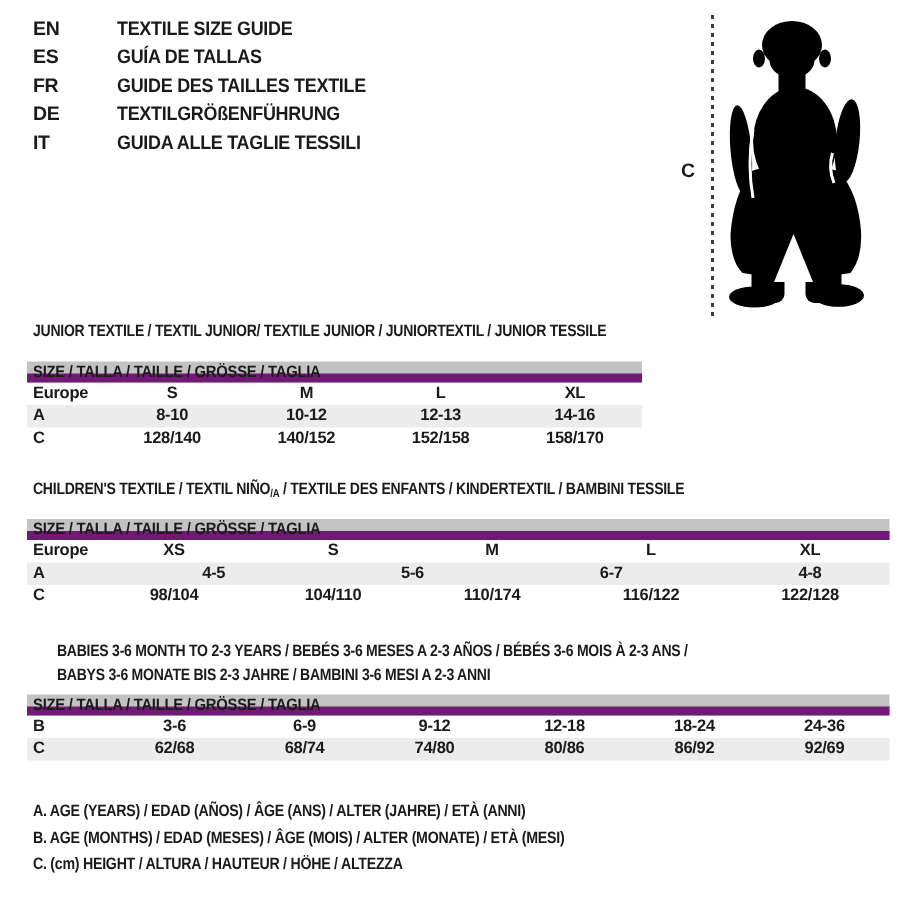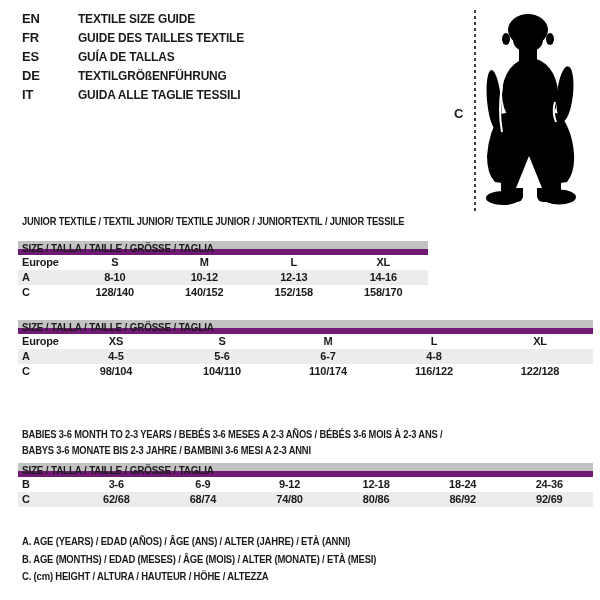--- a/index.html
+++ b/index.html
@@ -21,55 +21,55 @@
   .dim-label { position:absolute; left:454px; top:106px; font-size:13px; font-weight:700; }
 
   
   .size-section { position:absolute; left:18px; }
   .tbl-title { font-size:11px; font-weight:700; padding-left:4px; white-space:nowrap; height:13px; line-height:13px; }
   .tbl-title .condense { display:inline-block; transform:scaleX(0.85); transform-origin:0 50%; white-space:nowrap; }
   .sub { font-size:7.5px; vertical-align:-2px; }
   .band { height:14px; line-height:14px; background:#c2c2c2; border-bottom:6px solid #701a75;
           font-size:11px; font-weight:700; padding-left:4px; }
   .band .condense { display:inline-block; transform:scaleX(0.9); transform-origin:0 50%; white-space:nowrap; }
-  .trow { display:flex; height:15px; line-height:15px; font-size:11px; font-weight:700; }
+  .trow { display:flex; height:15px; line-height:15px; font-size:11px; font-weight:700;justify-content:space-between; }
   .trow.alt { background:#ececec; }
   .c0 { text-align:left; padding-left:4px; flex:0 0 auto; }
   .c  { text-align:center; flex:0 0 auto; }
   #t1 { top:215px; width:410px; } #t1 .tbl-title { margin-bottom:13px; }
   #t1 .c0 { width:52px; } #t1 .c { width:89.5px; }
   #t2 { top:320px; width:575px; } #t2 .tbl-title { margin-bottom:13px; }
   #t2 .c0 { width:45px; } #t2 .c { width:106px; }
   #t3 { top:426px; width:575px; }
-  #t3 .tbl-title { height:auto; margin-bottom:5px; }
+  #t3 .tbl-title { height:auto; margin-bottom:5px;margin-left:16px; }
   #t3 .tbl-title .line { display:block; height:16px; line-height:16px; }
   #t3 .c0 { width:55px; } #t3 .c { width:86.6px; }
 
   
   .footnotes { position:absolute; left:22px; top:533px; }
   .footnote { height:17.5px; line-height:17.5px; font-size:11px; font-weight:700; white-space:nowrap; }
   .footnote .condense { display:inline-block; transform:scaleX(0.86); transform-origin:0 50%; white-space:nowrap; }
 </style>
 </head>
 <body>
 
 <div id="canvas">
 
   <div class="lang-list">
     <div class="lang-row">
       <span class="lang-code">EN</span>
       <span class="lang-title">TEXTILE SIZE GUIDE</span>
     </div>
     <div class="lang-row">
+      <span class="lang-code">ES</span>
+      <span class="lang-title">GUÍA DE TALLAS</span>
+    </div>
+    <div class="lang-row">
       <span class="lang-code">FR</span>
       <span class="lang-title">GUIDE DES TAILLES TEXTILE</span>
-    </div>
-    <div class="lang-row">
-      <span class="lang-code">ES</span>
-      <span class="lang-title">GUÍA DE TALLAS</span>
     </div>
     <div class="lang-row">
       <span class="lang-code">DE</span>
       <span class="lang-title">TEXTILGRÖßENFÜHRUNG</span>
     </div>
     <div class="lang-row">
       <span class="lang-code">IT</span>
       <span class="lang-title">GUIDA ALLE TAGLIE TESSILI</span>
     </div>
   </div>
@@ -130,20 +130,23 @@
     <div class="trow">
       <span class="c0">C</span>
       <span class="c">128/140</span>
       <span class="c">140/152</span>
       <span class="c">152/158</span>
       <span class="c">158/170</span>
     </div>
   </div>
 
   <div id="t2" class="size-section">
+    <div class="tbl-title">
+      <span class="condense"><span>CHILDREN'S TEXTILE / TEXTIL NIÑO</span><span class="sub">/A</span><span> / TEXTILE DES ENFANTS / KINDERTEXTIL / BAMBINI TESSILE</span></span>
+    </div>
     <div class="band">
       <span class="condense">SIZE / TALLA / TAILLE / GRÖSSE / TAGLIA</span>
     </div>
     <div class="trow">
       <span class="c0">Europe</span>
       <span class="c">XS</span>
       <span class="c">S</span>
       <span class="c">M</span>
       <span class="c">L</span>
       <span class="c">XL</span>

